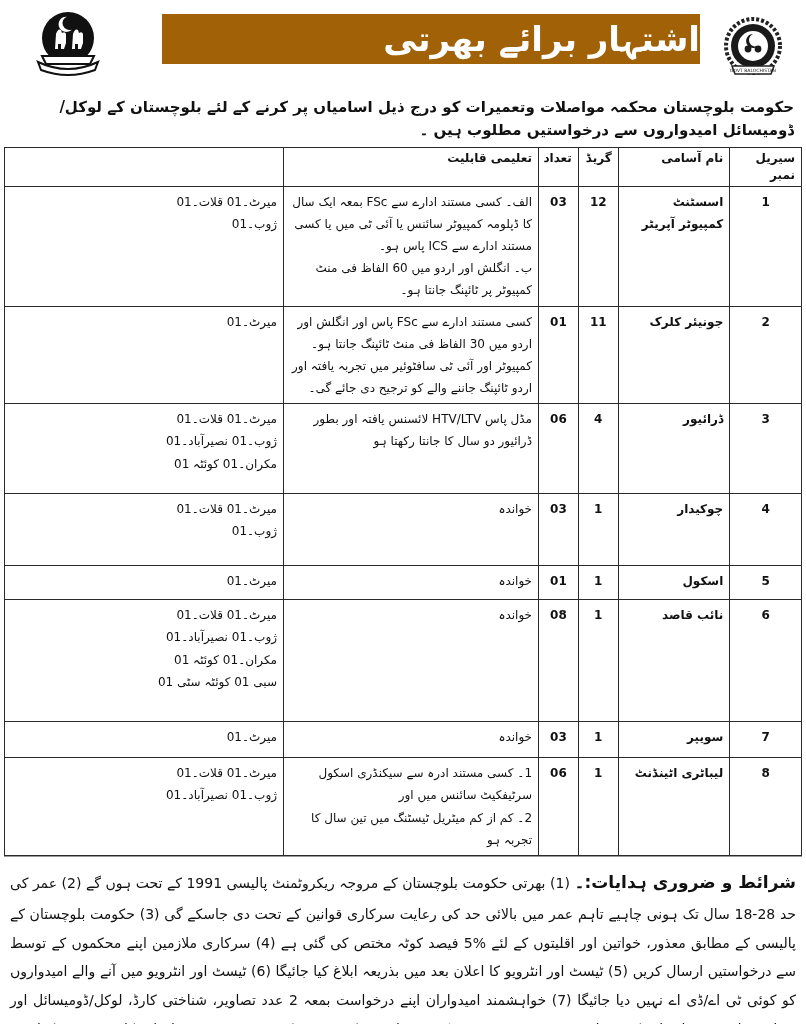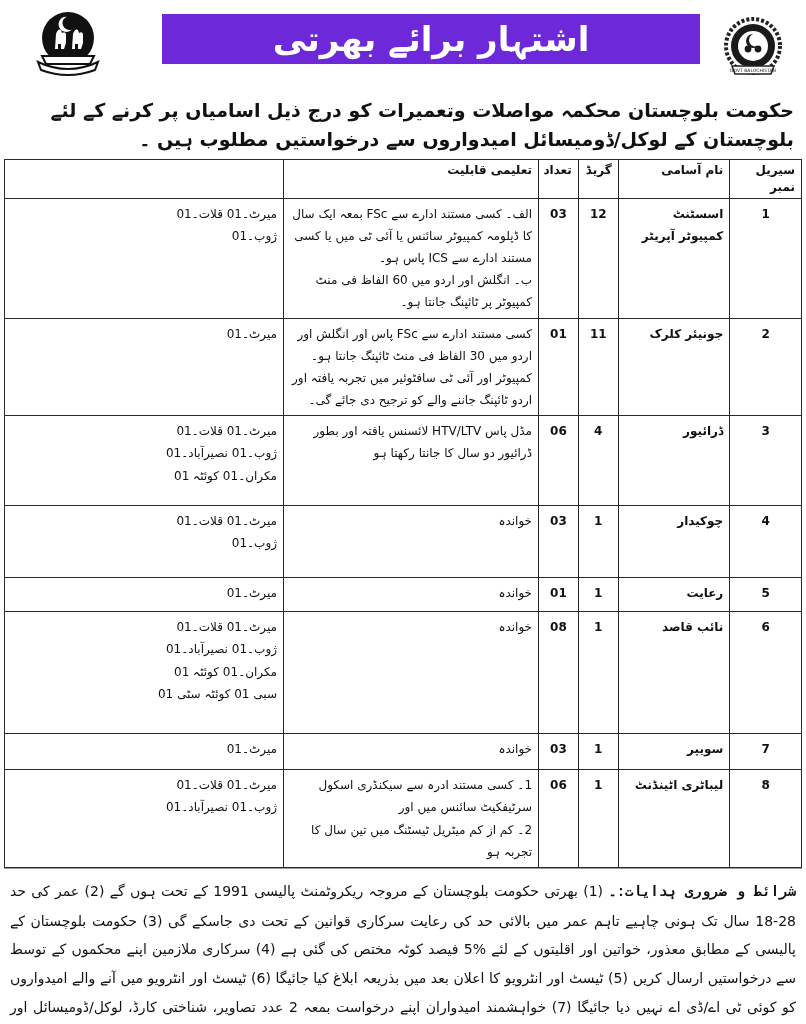--- a/index.html
+++ b/index.html
@@ -7,28 +7,28 @@
   body {
     width:806px; min-height:1024px; margin:0 auto; position:relative;
     font-family:"DejaVu Sans","Liberation Sans",sans-serif; color:#111;
   }
   .page { width:806px; padding:6px 4px 0 4px; }
 
   
   .header { display:flex; align-items:flex-start; gap:8px; padding:4px 10px 0 18px; }
   .crest-left { width:92px; flex:0 0 92px; display:flex; justify-content:center; }
   .banner {
-    flex:1; background:#6d28d9; color:#fff; text-align:center;
+    flex:1; background:#a16207; color:#fff; text-align:right;
     margin:4px 6px 0 40px; height:50px; line-height:50px;
     font-size:34px; font-weight:bold; letter-spacing:1px;
   }
   .emblem-right { width:78px; flex:0 0 78px; display:flex; flex-direction:column; align-items:center; padding-top:6px; }
 
   .intro {
-    direction:rtl; text-align:right; font-size:19px; font-weight:bold;
+    direction:rtl; text-align:right; font-size:15px; font-weight:bold;
     padding:8px 8px 6px 30px; line-height:1.5;
   }
 
   
   table.jobs { width:100%; border-collapse:collapse; direction:rtl; table-layout:fixed; }
   table.jobs th, table.jobs td {
     border:1.5px solid #2a2a2a; vertical-align:top; padding:4px 6px;
     font-size:12px; line-height:1.85;
   }
   table.jobs th { font-weight:bold; text-align:right; height:30px; padding-top:2px; padding-bottom:2px; line-height:1.4; }
@@ -38,21 +38,21 @@
   td.c-qual, td.c-quota { white-space:pre-line; text-align:right; }
   td.c-serial { font-weight:bold; font-size:15px; }
   .col-serial { width:9%; } .col-post { width:14%; } .col-grade { width:5%; }
   .col-count { width:5%; } .col-qual { width:32%; } .col-quota { width:35%; }
 
   
   .instructions {
     direction:rtl; text-align:justify; font-size:14px; line-height:2.05;
     padding:8px 6px 4px 6px; border-top:1px solid #999;
   }
-  .instructions .head { font-weight:bold; font-size:14px;font-family:Liberation Mono, monospace; }
+  .instructions .head { font-weight:bold; font-size:17px; }
 
   svg { display:block; }
 </style>
 </head>
 <body>
 
 <div class="page">
 
   <div class="header">
     <div class="crest-left">
@@ -136,21 +136,21 @@
         <td class="c-serial">4</td>
         <td class="c-post">چوکیدار</td>
         <td class="c-grade">1</td>
         <td class="c-count">03</td>
         <td class="c-qual">خواندہ</td>
         <td class="c-quota">میرٹ۔01 قلات۔01
 ژوب۔01</td>
       </tr>
       <tr style="height:34px">
         <td class="c-serial">5</td>
-        <td class="c-post">رعایت</td>
+        <td class="c-post">اسکول</td>
         <td class="c-grade">1</td>
         <td class="c-count">01</td>
         <td class="c-qual">خواندہ</td>
         <td class="c-quota">میرٹ۔01</td>
       </tr>
       <tr style="height:122px">
         <td class="c-serial">6</td>
         <td class="c-post">نائب قاصد</td>
         <td class="c-grade">1</td>
         <td class="c-count">08</td>

